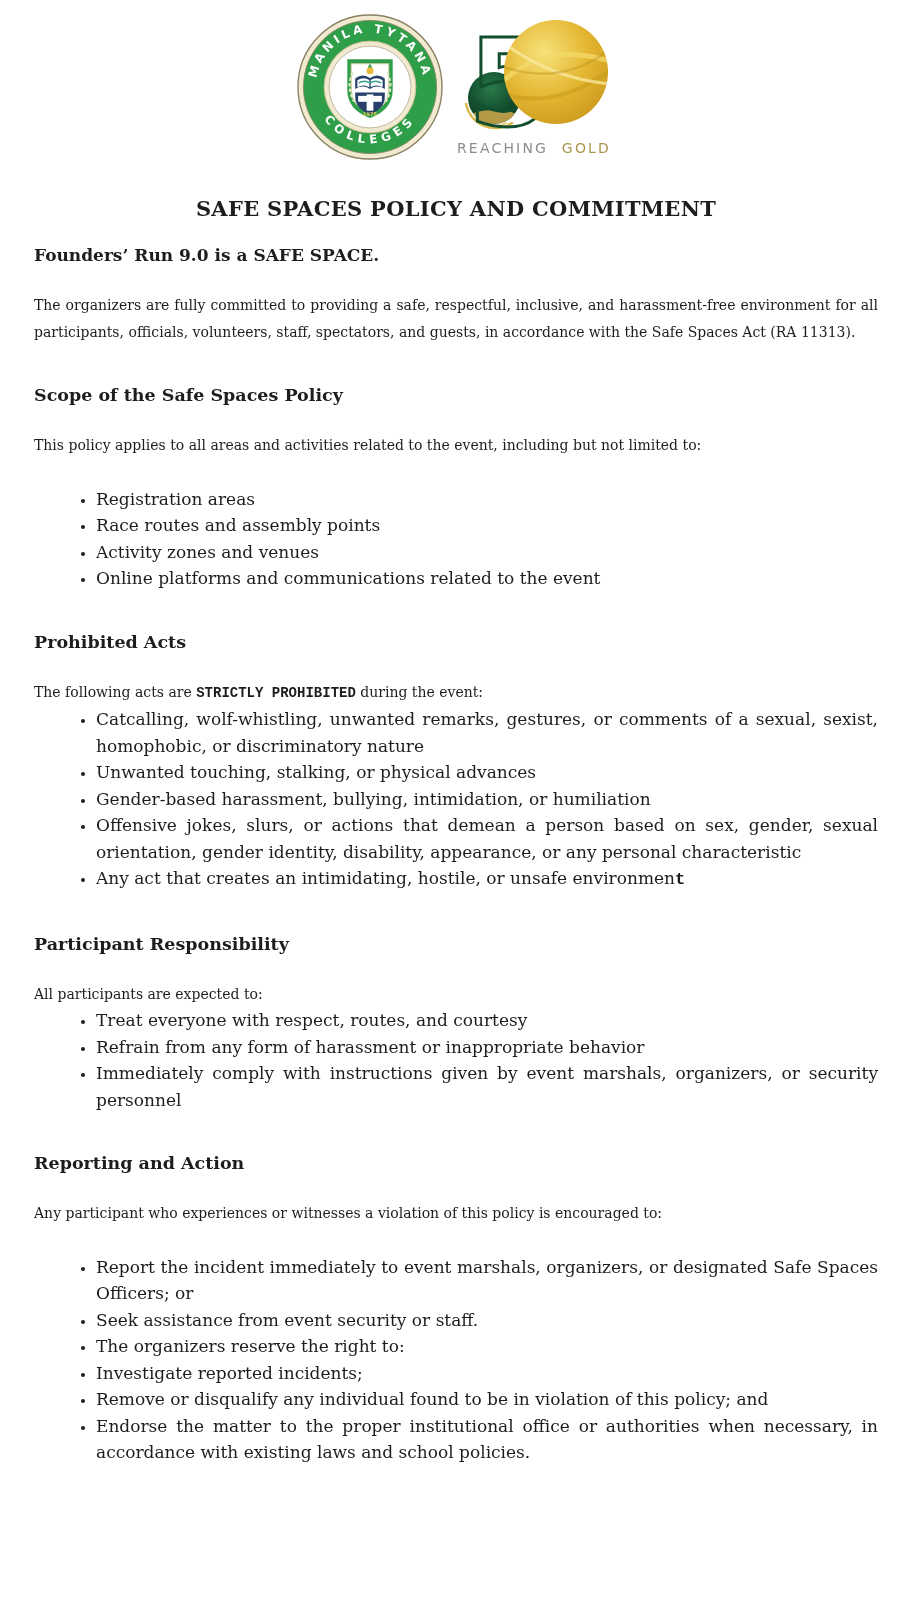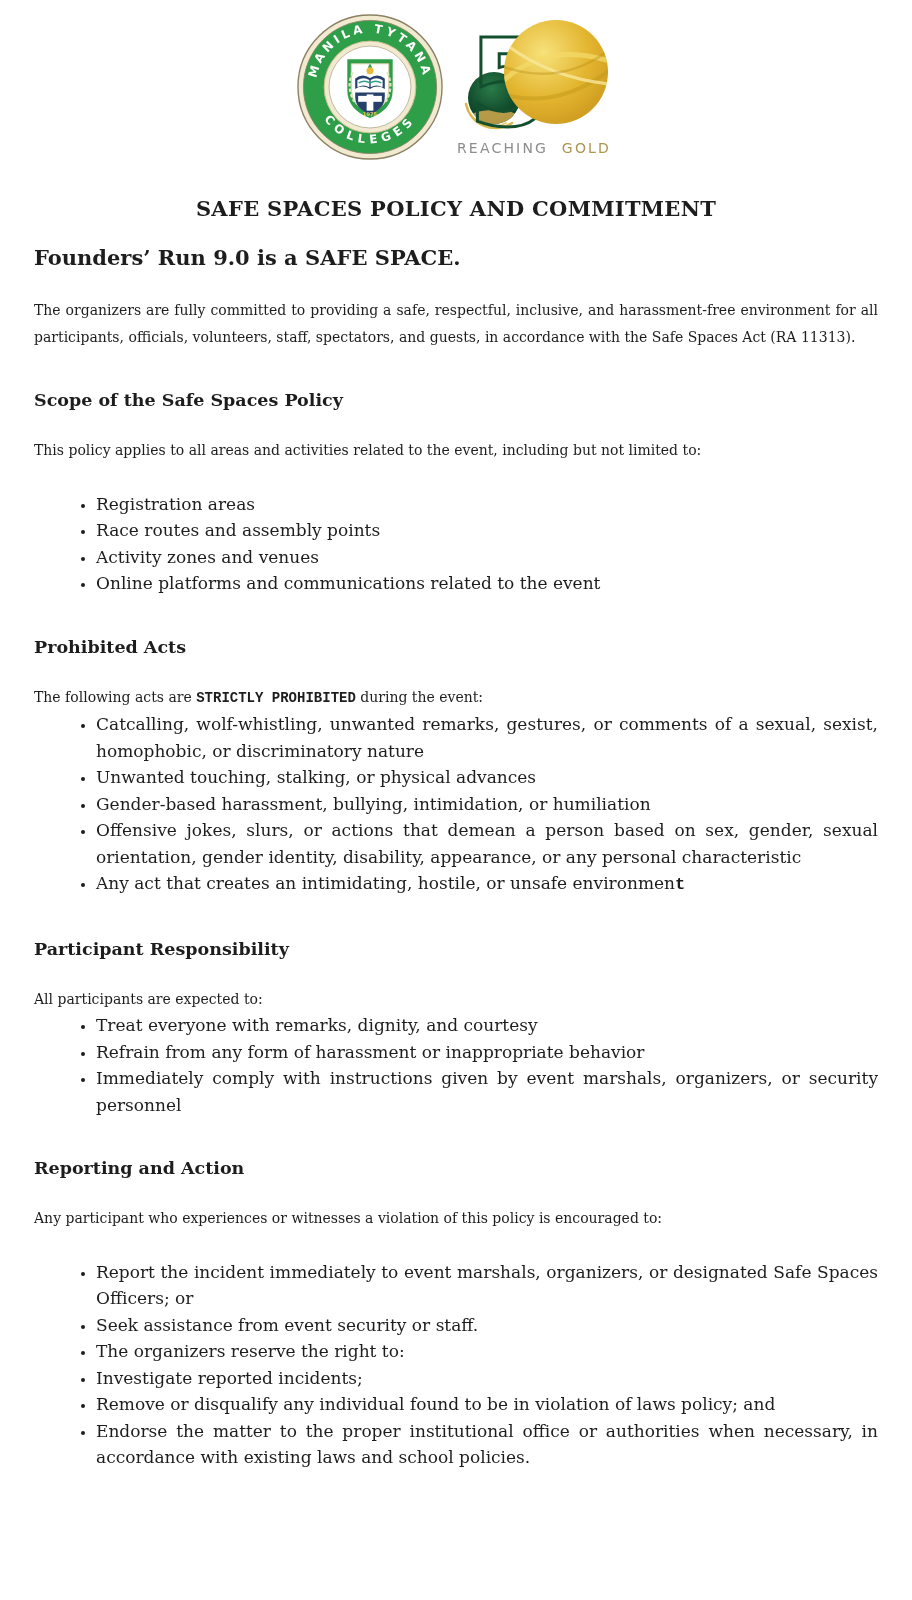--- a/index.html
+++ b/index.html
@@ -20,21 +20,21 @@
     margin: 0 0 28px 0;
   }
   h1.doc-title {
     font-size: 21px;
     font-weight: bold;
     text-align: center;
     letter-spacing: 0.3px;
     margin: 34px 0 24px 0;
   }
   .intro-heading {
-    font-size: 21px;
+    font-size: 17px;
     font-weight: bold;
     margin: 0 0 27px 0;
   }
   p.body {
     font-size: 14px;
     line-height: 26.5px;
     text-align: justify;
     margin: 0 0 27px 0;
   }
   h2.section-heading {
@@ -172,32 +172,32 @@
           <li><span>Unwanted touching, stalking, or physical advances</span></li>
           <li><span>Gender-based harassment, bullying, intimidation, or humiliation</span></li>
           <li><span>Offensive jokes, slurs, or actions that demean a person based on sex, gender, sexual orientation, gender identity, disability, appearance, or any personal characteristic</span></li>
           <li><span>Any act that creates an intimidating, hostile, or unsafe environmen</span><b>t</b></li>
         </ul>
       </section>
       <section>
         <h2 class="section-heading">Participant Responsibility</h2>
         <p class="body"><span>All participants are expected to:</span></p>
         <ul class="bullets">
-          <li><span>Treat everyone with remarks, dignity, and courtesy</span></li>
+          <li><span>Treat everyone with respect, routes, and courtesy</span></li>
           <li><span>Refrain from any form of harassment or inappropriate behavior</span></li>
           <li><span>Immediately comply with instructions given by event marshals, organizers, or security personnel</span></li>
         </ul>
       </section>
       <section>
         <h2 class="section-heading">Reporting and Action</h2>
         <p class="body"><span>Any participant who experiences or witnesses a violation of this policy is encouraged to:</span></p>
         <ul class="bullets gap">
           <li><span>Report the incident immediately to event marshals, organizers, or designated Safe Spaces Officers; or</span></li>
           <li><span>Seek assistance from event security or staff.</span></li>
           <li><span>The organizers reserve the right to:</span></li>
           <li><span>Investigate reported incidents;</span></li>
-          <li><span>Remove or disqualify any individual found to be in violation of laws policy; and</span></li>
+          <li><span>Remove or disqualify any individual found to be in violation of this policy; and</span></li>
           <li><span>Endorse the matter to the proper institutional office or authorities when necessary, in accordance with existing laws and school policies.</span></li>
         </ul>
       </section>
     </div>
 
 </div>
 
 </body></html>

